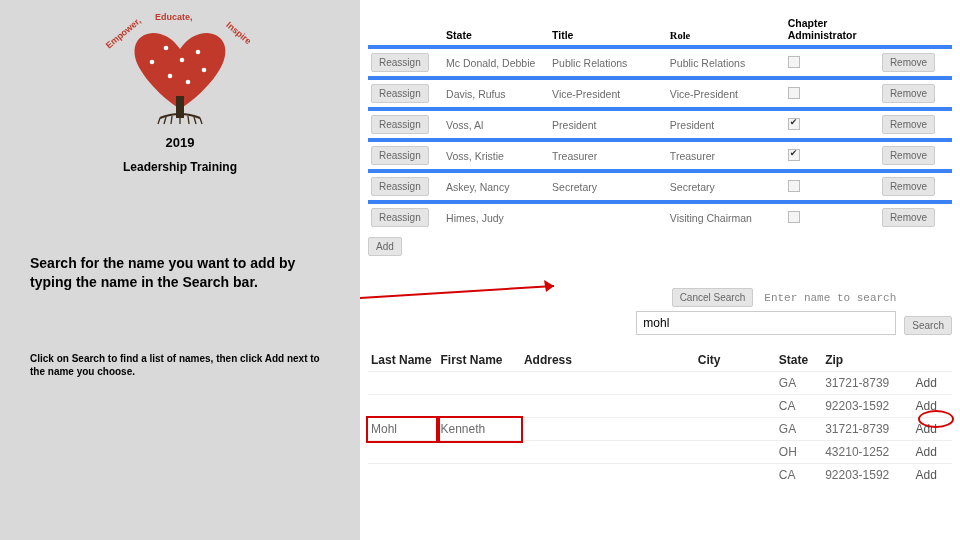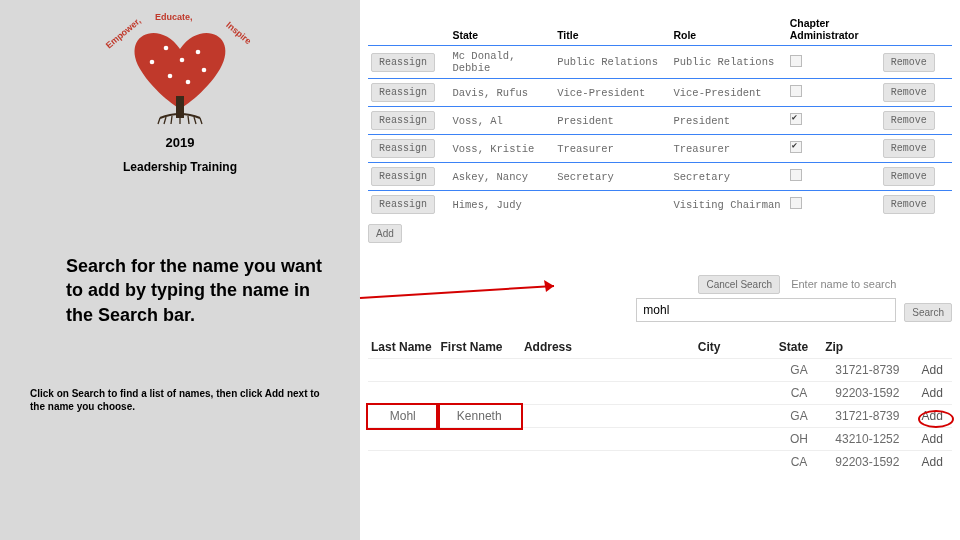--- a/index.html
+++ b/index.html
@@ -4,39 +4,39 @@
 <style>
   * { box-sizing: border-box; margin: 0; padding: 0; }
   html, body { width: 960px; height: 540px; font-family: Arial, sans-serif; }
   body { display: flex; background: #d9d9d9; }
   .sidebar { width: 360px; padding: 10px 30px 20px 30px; position: relative; }
   .logo-block { text-align: center; padding-top: 4px; }
   .arc-wrap { position: relative; width: 160px; height: 120px; margin: 0 auto; }
   .arc-text { position: absolute; font-size: 9px; font-weight: bold; color: #c0392b; }
   .yr { font-size: 13px; font-weight: bold; margin-top: 1px; }
   .subtitle { font-size: 12px; font-weight: bold; margin-top: 10px; text-align: center; margin-left:-20px; margin-right:-20px;}
-  .inst1 { margin-top: 80px; font-size: 18px; font-weight: bold; line-height: 1.35; margin-left: 36px; }
+  .inst1 { margin-top: 80px; font-size: 14px; font-weight: bold; line-height: 1.35; }
   .inst2 { margin-top: 60px; font-size: 10px; font-weight: bold; line-height: 1.35; }
   .main { flex: 1; background: #fff; padding: 6px 8px 8px 8px; position: relative; font-size: 11px; }
   .dd { width: 100%; border: 1px solid #bbb; padding: 5px 8px; font-size: 13px; display:flex; justify-content:space-between; align-items:center; color:#222;}
   .caret { font-size: 9px; color: #666; }
   .tbl { width: 100%; border-collapse: collapse; margin-top: 8px; font-size: 10.5px; }
   .tbl th { text-align: left; font-weight: bold; padding: 4px 3px; vertical-align: bottom; line-height:1.1;}
   .tbl td { padding: 4px 3px; vertical-align: middle; color:#6b6b6b; }
-  .tbl tr.body td { border-top: 1px solid #3b82f6; font-family: Liberation Mono, monospace; }
+  .tbl tr.body td { border-top: 4px solid #3b82f6; }
   .btn-sm { background: #e5e5e5; border: 1px solid #ccc; color: #666; font-size: 10px; padding: 3px 7px; border-radius: 2px; display:inline-block; cursor:pointer;}
   .cbox { width: 12px; height: 12px; border: 1px solid #bbb; background:#f4f4f4; display:inline-block; position:relative;}
   .cbox.checked::after { content:"✔"; position:absolute; font-size:9px; left:1px; top:-2px; color:#333;}
   .addbar { margin-top:6px; }
   .searchbar { margin-top: 32px; display:flex; justify-content:flex-end; gap:8px; align-items:center; }
   .sinput { border:1px solid #ccc; padding:4px 6px; font-size:12px; width:260px; }
   .txt-input-wrap { display:flex; flex-direction:column; align-items:flex-end; gap:4px;}
   .results { margin-top: 14px; width: 100%; border-collapse: collapse; font-size: 12px; color:#6b6b6b;}
   .results th { text-align:left; font-weight:bold; padding:4px 3px; color:#222;}
-  .results td { padding:4px 3px; border-top:1px solid #eee;text-align:center; }
+  .results td { padding:4px 3px; border-top:1px solid #eee; }
   .hl-red { outline: 2px solid #d40000; }
   .ellipse-red { position:absolute; border:2px solid #d40000; border-radius:50%; width:36px; height:18px; pointer-events:none;}
   .arrow-wrap { position:absolute; pointer-events:none; }
 </style>
 </head>
 <body>
 
 <div class="sidebar">
   <div class="logo-block">
     <div class="arc-wrap">
@@ -65,21 +65,21 @@
 </div>
 
 <div class="main">
 
   <table class="tbl">
     <thead>
       <tr>
         <th style="width:62px;"></th>
         <th style="width:90px;">State</th>
         <th style="width:100px;">Title</th>
-        <th style="width:100px;">Role</th>
+        <th style="width:100px;font-family:Liberation Serif, serif;">Role</th>
         <th style="width:80px;">
           <span>Chapter</span><br><span>Administrator</span>
         </th>
         <th style="width:62px;"></th>
       </tr>
     </thead>
     <tbody id="members-body">
         <tr class="body">
           <td><span class="btn-sm">Reassign</span></td>
           <td>Mc Donald, Debbie</td>
@@ -136,21 +136,21 @@
 
   <svg class="arrow-wrap" style="left:-6px; top:276px;" width="220" height="40">
     <line x1="6" y1="22" x2="200" y2="10" stroke="#d40000" stroke-width="2"></line>
     <polygon points="200,10 190,4 192,16" fill="#d40000"></polygon>
   </svg>
 
   <div class="searchbar">
     <div class="txt-input-wrap">
       <div>
         <span class="btn-sm">Cancel Search</span>
-        <span style="color:#888;font-size:11px;margin-left:8px;">Enter name to search</span>
+        <span style="color:#888;font-size:11px;margin-left:8px;font-family:Liberation Mono, monospace;">Enter name to search</span>
       </div>
       <input class="sinput" value="mohl" style="">
     </div>
     <div style="align-self:flex-end;">
       <span class="btn-sm">Search</span>
     </div>
   </div>
 
   <table class="results">
     <thead>

